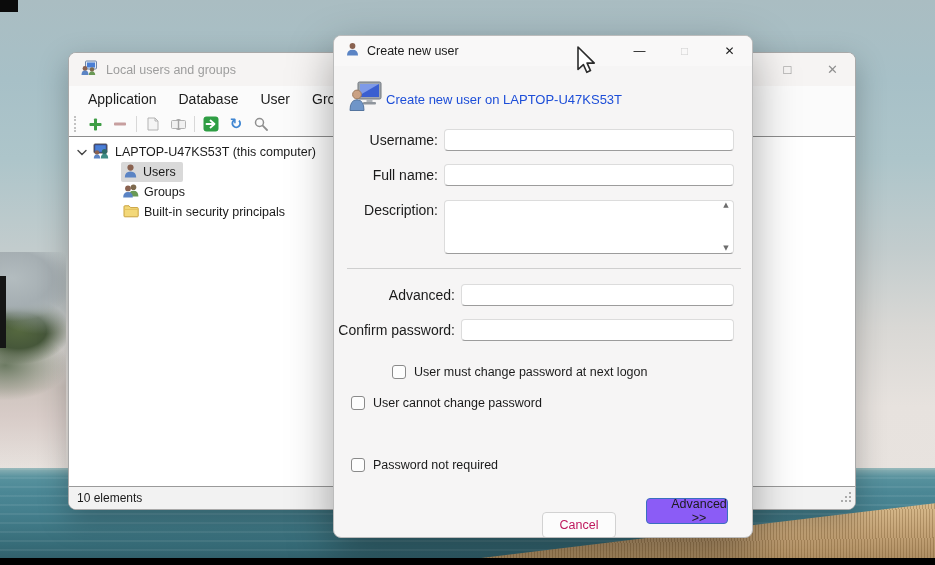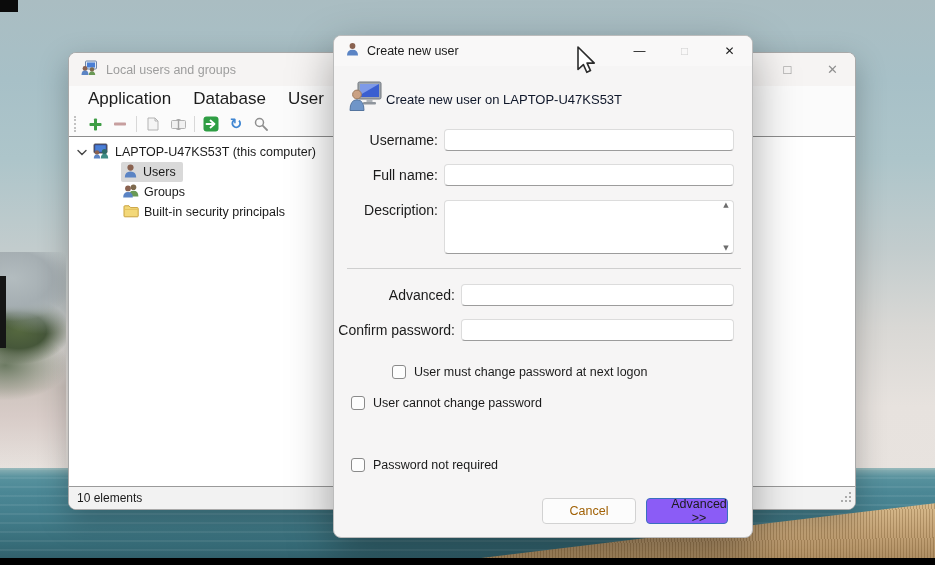--- a/index.html
+++ b/index.html
@@ -36,21 +36,21 @@
   .ctl { width:45px; height:100%; display:flex; align-items:center; justify-content:center;
     font-size:12px; color:#5f5f5f; }
 
   
   .bgwin { left:68px; top:52px; width:788px; height:458px; }
   .bg-titlebar { height:33px; background:#f6f4f3; display:flex; align-items:center; padding-left:12px; gap:8px; position:relative; }
   .bg-title { font-size:12.5px; color:#9d9d9d; }
   .bg-controls { position:absolute; right:0; top:0; height:33px; display:flex; }
   .bg-controls .ctl { color:#8f8f8f; font-size:13px; }
   .menubar { height:26px; background:#fbfbfb; display:flex; align-items:center; padding-left:8px; }
-  .menu-item { font-size:17px; color:#1c1c1c; padding:3px 11px; border-radius:4px; }
+  .menu-item { font-size:14px; color:#1c1c1c; padding:3px 11px; border-radius:4px; }
   .toolbar { height:25px; background:#fbfbfb; display:flex; align-items:center; gap:7px;
     padding-left:5px; border-bottom:1px solid #8d8d8d; }
   .tb-grip { width:4px; height:16px; border-left:2px dotted #c2c2c2; margin-right:1px; }
   .tb-sep { width:1px; height:16px; background:#d8d8d8; }
   .tb-btn { display:flex; align-items:center; justify-content:center; width:18px; height:19px; }
   .refresh-glyph { color:#3f86d2; font-size:15px; font-weight:bold; line-height:1;
     font-family:"DejaVu Sans", sans-serif; }
   .content { position:absolute; left:0; top:84px; right:0; bottom:23px; background:#fff; padding-top:5px; }
   .tree-row { height:20px; display:flex; align-items:center; font-size:12.5px; color:#1b1b1b; }
   .tree-root { padding-left:8px; gap:5px; }
@@ -64,38 +64,38 @@
 
   
   .dialog { left:333px; top:35px; width:420px; height:503px; background:#f6f5f5;
     border:1px solid #bcbcbc; box-shadow:0 16px 45px rgba(0,0,0,.35); }
   .dlg-titlebar { height:30px; display:flex; align-items:center; padding-left:12px; gap:8px; position:relative; background:#f9f8f8; }
   .dlg-title { font-size:12.5px; color:#1b1b1b; }
   .dlg-controls { position:absolute; right:0; top:0; height:30px; display:flex; }
   .ctl-min { color:#1b1b1b; }
   .ctl-max-disabled { color:#cfcfcf; }
   .ctl-close { color:#1b1b1b; }
-  .dlg-heading { position:absolute; left:52px; top:56px; font-size:13px; color:#0f172a; }
+  .dlg-heading { position:absolute; left:52px; top:56px; font-size:13px; color:#1d4ed8; }
   .hdr-icon { position:absolute; left:15px; top:45px; }
   .flabel { position:absolute; font-size:14px; color:#1b1b1b; text-align:right; line-height:22px; }
   .finput { position:absolute; height:22px; background:#fff; border:1px solid #dcdcdc;
     border-bottom-color:#9c9c9c; border-radius:4px; font-size:12.5px; padding:0 6px;
     font-family:"Liberation Sans", sans-serif; outline:none; color:#1b1b1b; }
   textarea.finput { resize:none; padding-top:3px; }
   .scrollcol { position:absolute; left:386px; top:166px; width:12px; height:50px; display:flex;
     flex-direction:column; justify-content:space-between; align-items:center; }
   .scroll-arrow { font-size:7px; color:#6d6d6d; line-height:1; font-family:"DejaVu Sans", sans-serif; }
   .divider { position:absolute; left:13px; top:232px; width:394px; height:1px; background:#cfcfcf; }
   .cbrow { position:absolute; left:17px; display:flex; align-items:center; gap:8px; height:16px; }
   .cbbox { width:14px; height:14px; border:1px solid #8a8a8a; border-radius:3px; background:#fdfdfd; flex:0 0 auto; }
   .cblabel { font-size:12.5px; color:#1b1b1b; white-space:nowrap; }
   .btn { position:absolute; top:462px; height:26px; border-radius:4px; font-size:12.5px;
     font-family:"Liberation Sans", sans-serif; display:flex; align-items:center; justify-content:center; }
   .btn-create { left:104px; width:95px; background:#f0efef; border:1px solid #e2e1e1; color:#a2a2a2; }
-  .btn-cancel { left:208px; width:94px; background:#fcfcfc; border:1px solid #d2d2d2; color:#a16207; }
+  .btn-cancel { left:208px; width:74px; background:#fcfcfc; border:1px solid #d2d2d2; color:#be185d;margin-top:14px; }
   .btn-advanced { left:312px; width:82px; background:#8b5cf6; border:1px solid #3a6fc0; color:#1b1b1b;padding-left:24px; }
 
   .cursor { position:absolute; left:576px; top:46px; z-index:50; }
 </style>
 </head>
 <body>
 
 <div class="stage">
 
   <div class="sky"></div>

